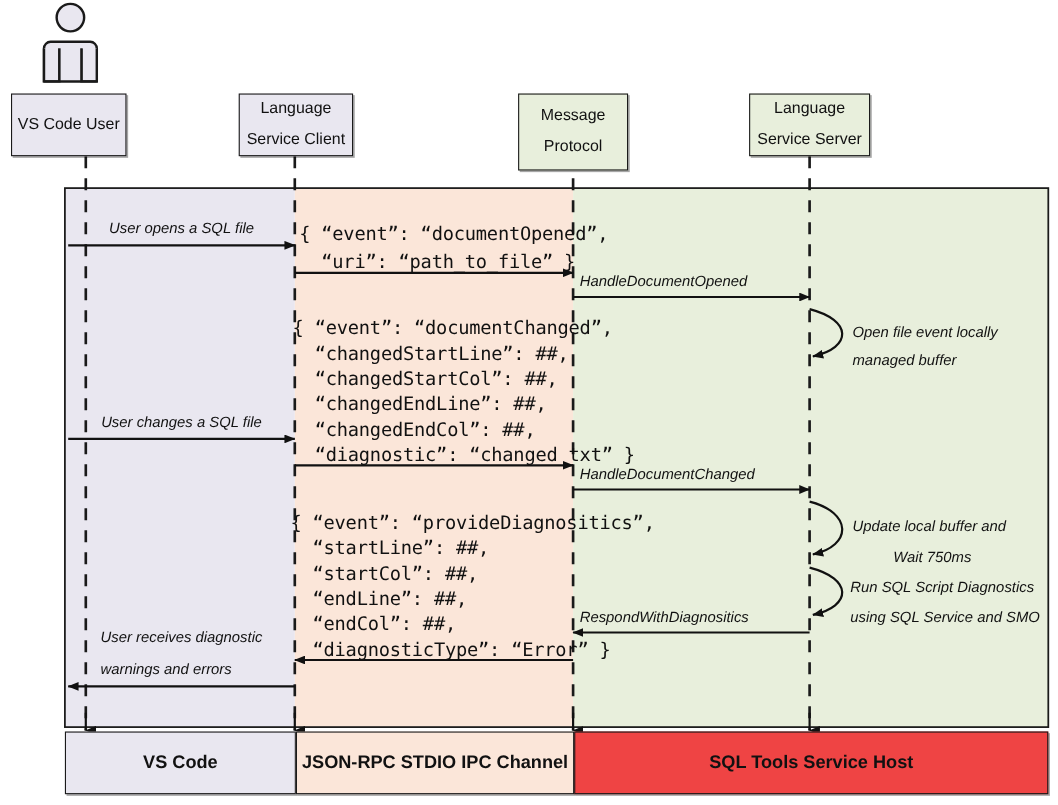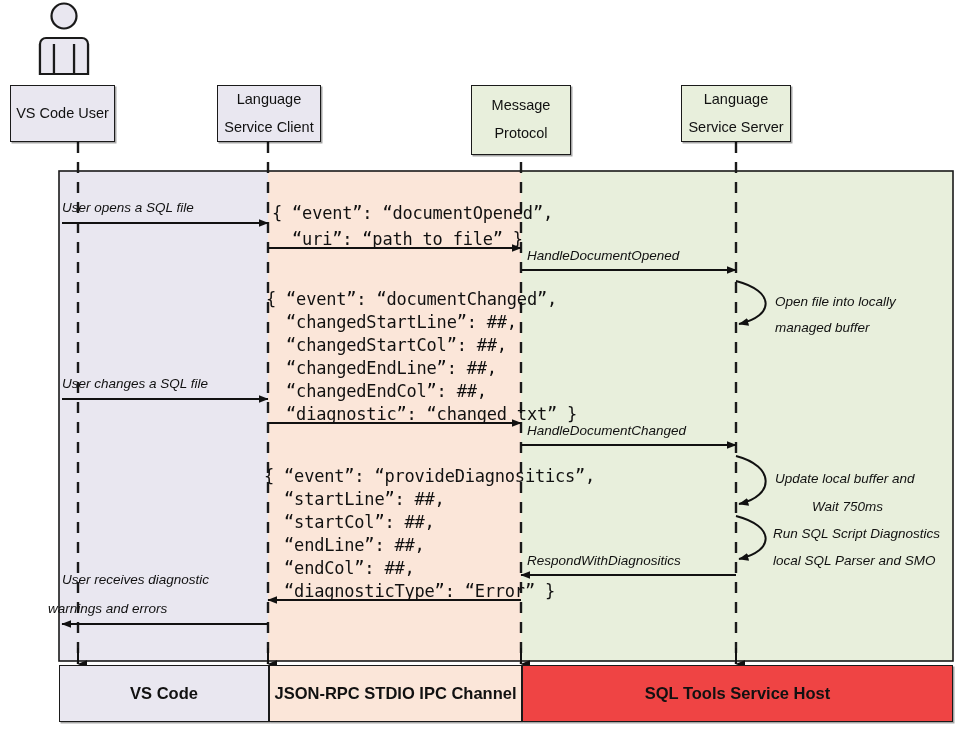--- a/index.html
+++ b/index.html
@@ -40,21 +40,21 @@
     font-weight:bold;font-size:16.5px;
     box-shadow:1.5px 1.5px 0 rgba(0,0,0,.35);
   }
   .fbox.violet{background:#e9e7f0;}
   .fbox.peach{background:#fbe6d9;}
   .fbox.green{background:#ef4444;}
 
   
   .mlabel{
     position:absolute;font-style:italic;font-size:13.5px;
-    white-space:nowrap;
+    white-space:nowrap;text-align:center;
   }
   .jsonline{
     position:absolute;
     font-family:"DejaVu Sans Mono", monospace;
     font-size:17px;white-space:pre;
     letter-spacing:-0.2px;
   }
   .noteline{
     position:absolute;font-style:italic;font-size:13.5px;white-space:nowrap;
   }
@@ -178,28 +178,28 @@
   <div class="jsonline" style="left:266px;top:381px;">  “changedEndCol”: ##,</div>
   <div class="jsonline" style="left:266px;top:404px;">  “diagnostic”: “changed txt” }</div>
 
   <div class="jsonline" style="left:264px;top:466px;">{ “event”: “provideDiagnositics”,</div>
   <div class="jsonline" style="left:264px;top:489px;">  “startLine”: ##,</div>
   <div class="jsonline" style="left:264px;top:512px;">  “startCol”: ##,</div>
   <div class="jsonline" style="left:264px;top:535px;">  “endLine”: ##,</div>
   <div class="jsonline" style="left:264px;top:558px;">  “endCol”: ##,</div>
   <div class="jsonline" style="left:264px;top:581px;">  “diagnosticType”: “Error” }</div>
 
-  <div class="noteline" style="left:775px;top:294px;">Open file into locally</div>
+  <div class="noteline" style="left:775px;top:294px;">Open file event locally</div>
   <div class="noteline" style="left:775px;top:320px;">managed buffer</div>
 
   <div class="noteline" style="left:775px;top:471px;">Update local buffer and</div>
   <div class="noteline" style="left:812px;top:499px;">Wait 750ms</div>
 
   <div class="noteline" style="left:773px;top:526px;">Run SQL Script Diagnostics</div>
-  <div class="noteline" style="left:773px;top:553px;">local SQL Parser and SMO</div>
+  <div class="noteline" style="left:773px;top:553px;">using SQL Service and SMO</div>
 
   <div class="fbox violet" style="left:59px;top:665px;width:210px;height:57px;">
     <span>VS Code</span>
   </div>
   <div class="fbox peach" style="left:269px;top:665px;width:253px;height:57px;">
     <span>JSON-RPC STDIO IPC Channel</span>
   </div>
   <div class="fbox green" style="left:522px;top:665px;width:431px;height:57px;">
     <span>SQL Tools Service Host</span>
   </div>

